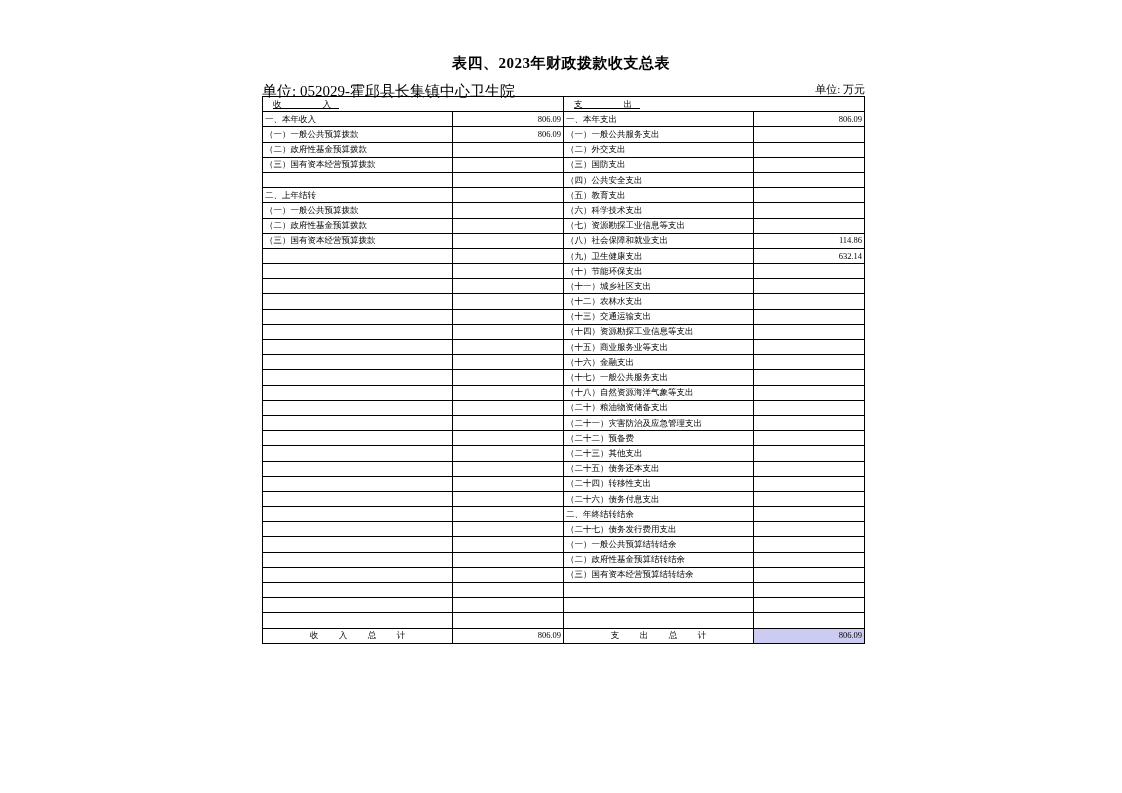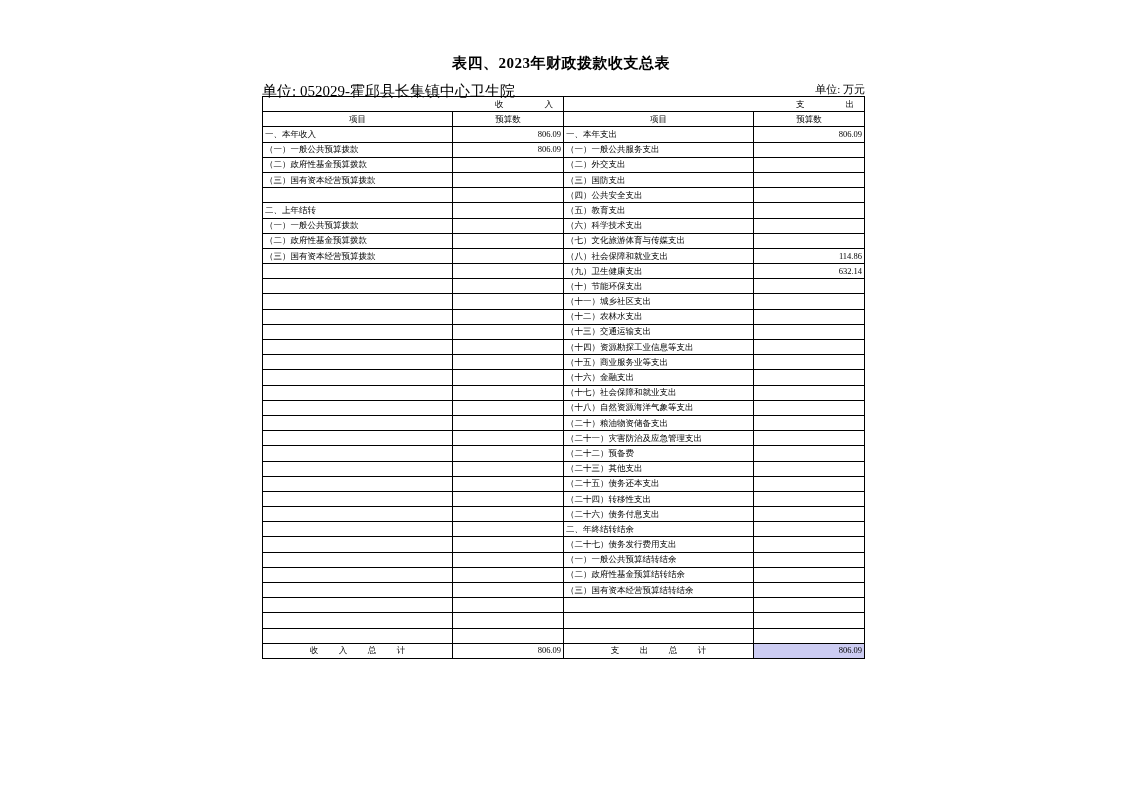--- a/index.html
+++ b/index.html
@@ -63,23 +63,24 @@
     border: 0.6px solid #000000;
     height: 14.2px;
     padding: 0 2px;
     vertical-align: middle;
     line-height: 1.05;
     font-family: "Liberation Serif", "DejaVu Serif", serif;
   }
   .col-item { width: 190px; }
   .col-num  { width: 111px; }
   .hdr-group {
-    text-align: right;
+    text-align: left;
     letter-spacing: 8px;
     text-indent: 8px;
+    text-decoration: underline;
   }
   .hdr-sub {
     text-align: center;
   }
   .num {
     text-align: right;
     padding-right: 4px;
     font-family: "Liberation Serif", "DejaVu Serif", serif;
   }
   .item {
@@ -112,26 +113,20 @@
         <col class="col-num">
         <col class="col-item">
         <col class="col-num">
     </colgroup>
     <tbody id="tbody">
         <tr>
           <td class="hdr-group" colspan="2">收　　入</td>
           <td class="hdr-group" colspan="2">支　　出</td>
         </tr>
         <tr>
-          <td class="hdr-sub">项目</td>
-          <td class="hdr-sub">预算数</td>
-          <td class="hdr-sub">项目</td>
-          <td class="hdr-sub">预算数</td>
-        </tr>
-        <tr>
           <td class="item">一、本年收入</td>
           <td class="num">806.09</td>
           <td class="item">一、本年支出</td>
           <td class="num">806.09</td>
         </tr>
         <tr>
           <td class="item">（一）一般公共预算拨款</td>
           <td class="num">806.09</td>
           <td class="item">（一）一般公共服务支出</td>
           <td class="num"></td>
@@ -162,21 +157,21 @@
         </tr>
         <tr>
           <td class="item">（一）一般公共预算拨款</td>
           <td class="num"></td>
           <td class="item">（六）科学技术支出</td>
           <td class="num"></td>
         </tr>
         <tr>
           <td class="item">（二）政府性基金预算拨款</td>
           <td class="num"></td>
-          <td class="item">（七）文化旅游体育与传媒支出</td>
+          <td class="item">（七）资源勘探工业信息等支出</td>
           <td class="num"></td>
         </tr>
         <tr>
           <td class="item">（三）国有资本经营预算拨款</td>
           <td class="num"></td>
           <td class="item">（八）社会保障和就业支出</td>
           <td class="num">114.86</td>
         </tr>
         <tr>
           <td class="item"></td>
@@ -222,21 +217,21 @@
         </tr>
         <tr>
           <td class="item"></td>
           <td class="num"></td>
           <td class="item">（十六）金融支出</td>
           <td class="num"></td>
         </tr>
         <tr>
           <td class="item"></td>
           <td class="num"></td>
-          <td class="item">（十七）社会保障和就业支出</td>
+          <td class="item">（十七）一般公共服务支出</td>
           <td class="num"></td>
         </tr>
         <tr>
           <td class="item"></td>
           <td class="num"></td>
           <td class="item">（十八）自然资源海洋气象等支出</td>
           <td class="num"></td>
         </tr>
         <tr>
           <td class="item"></td>

